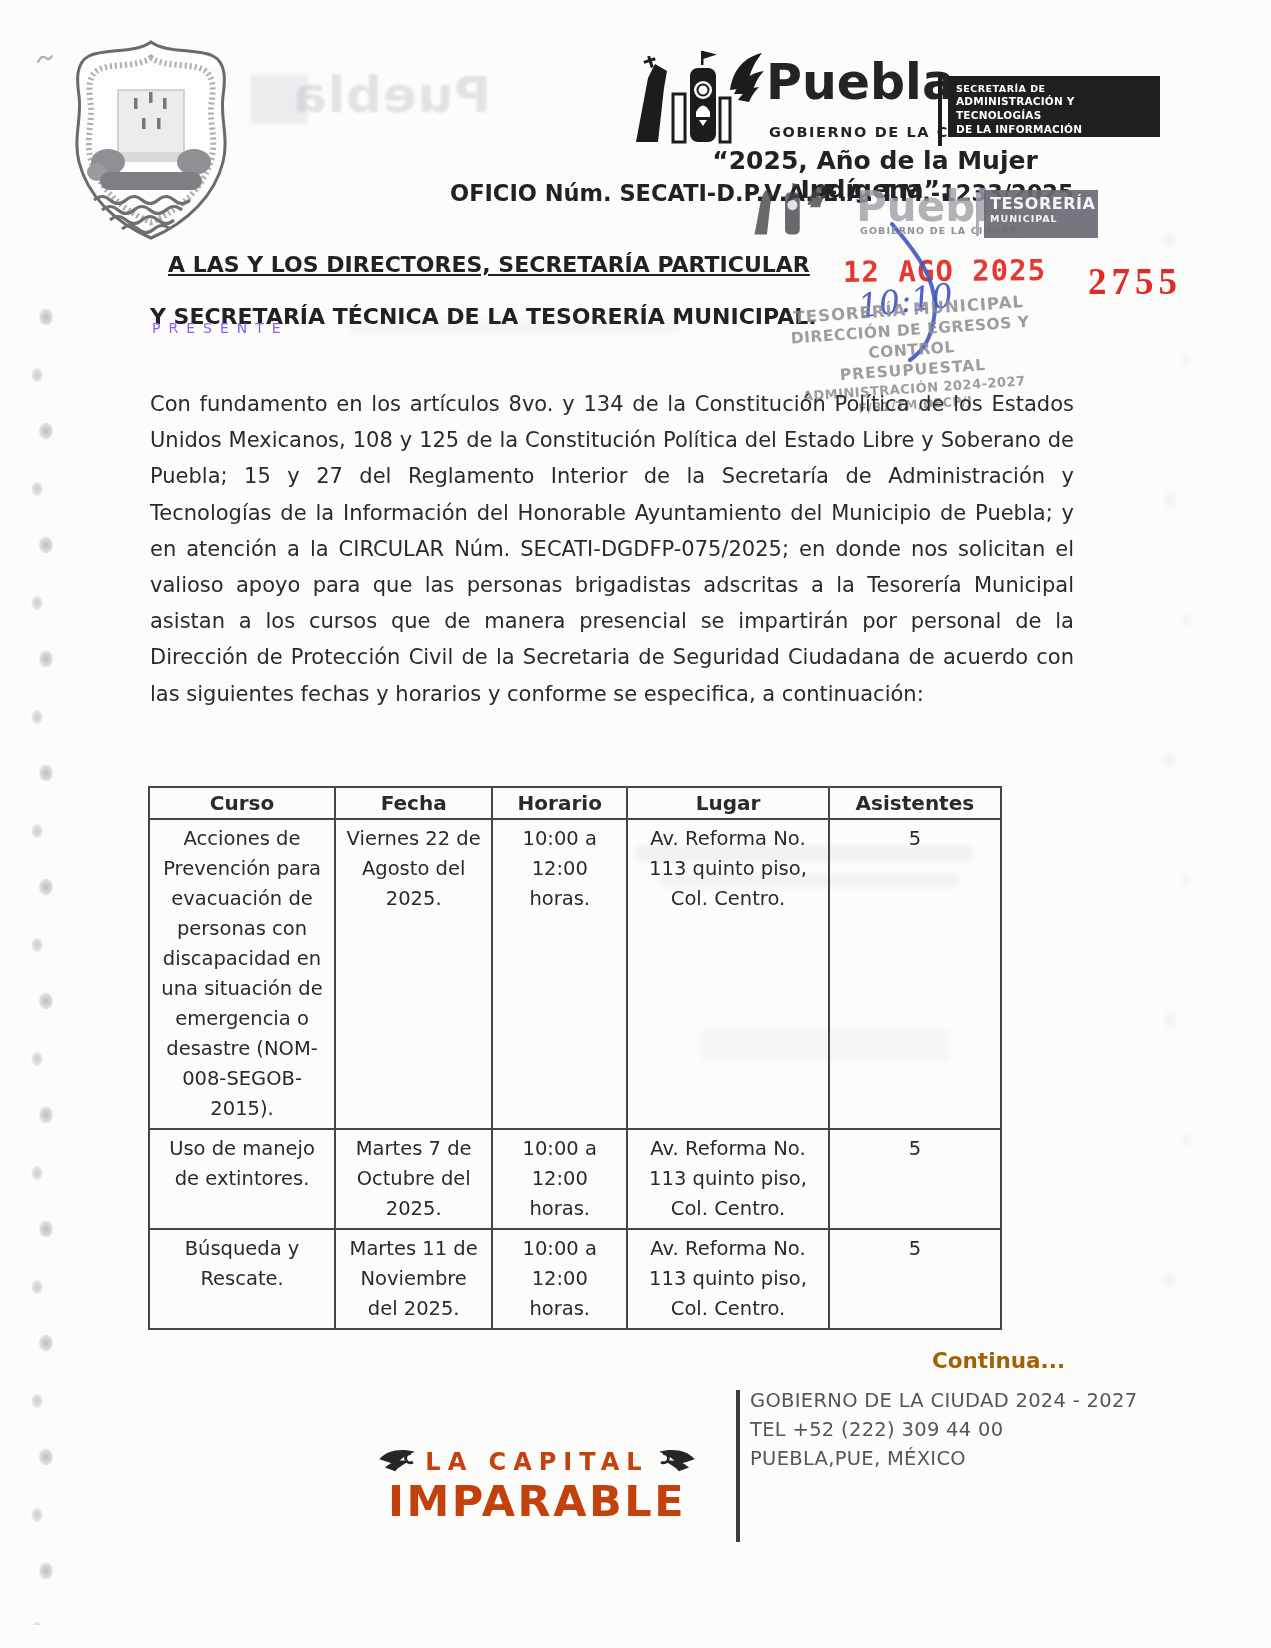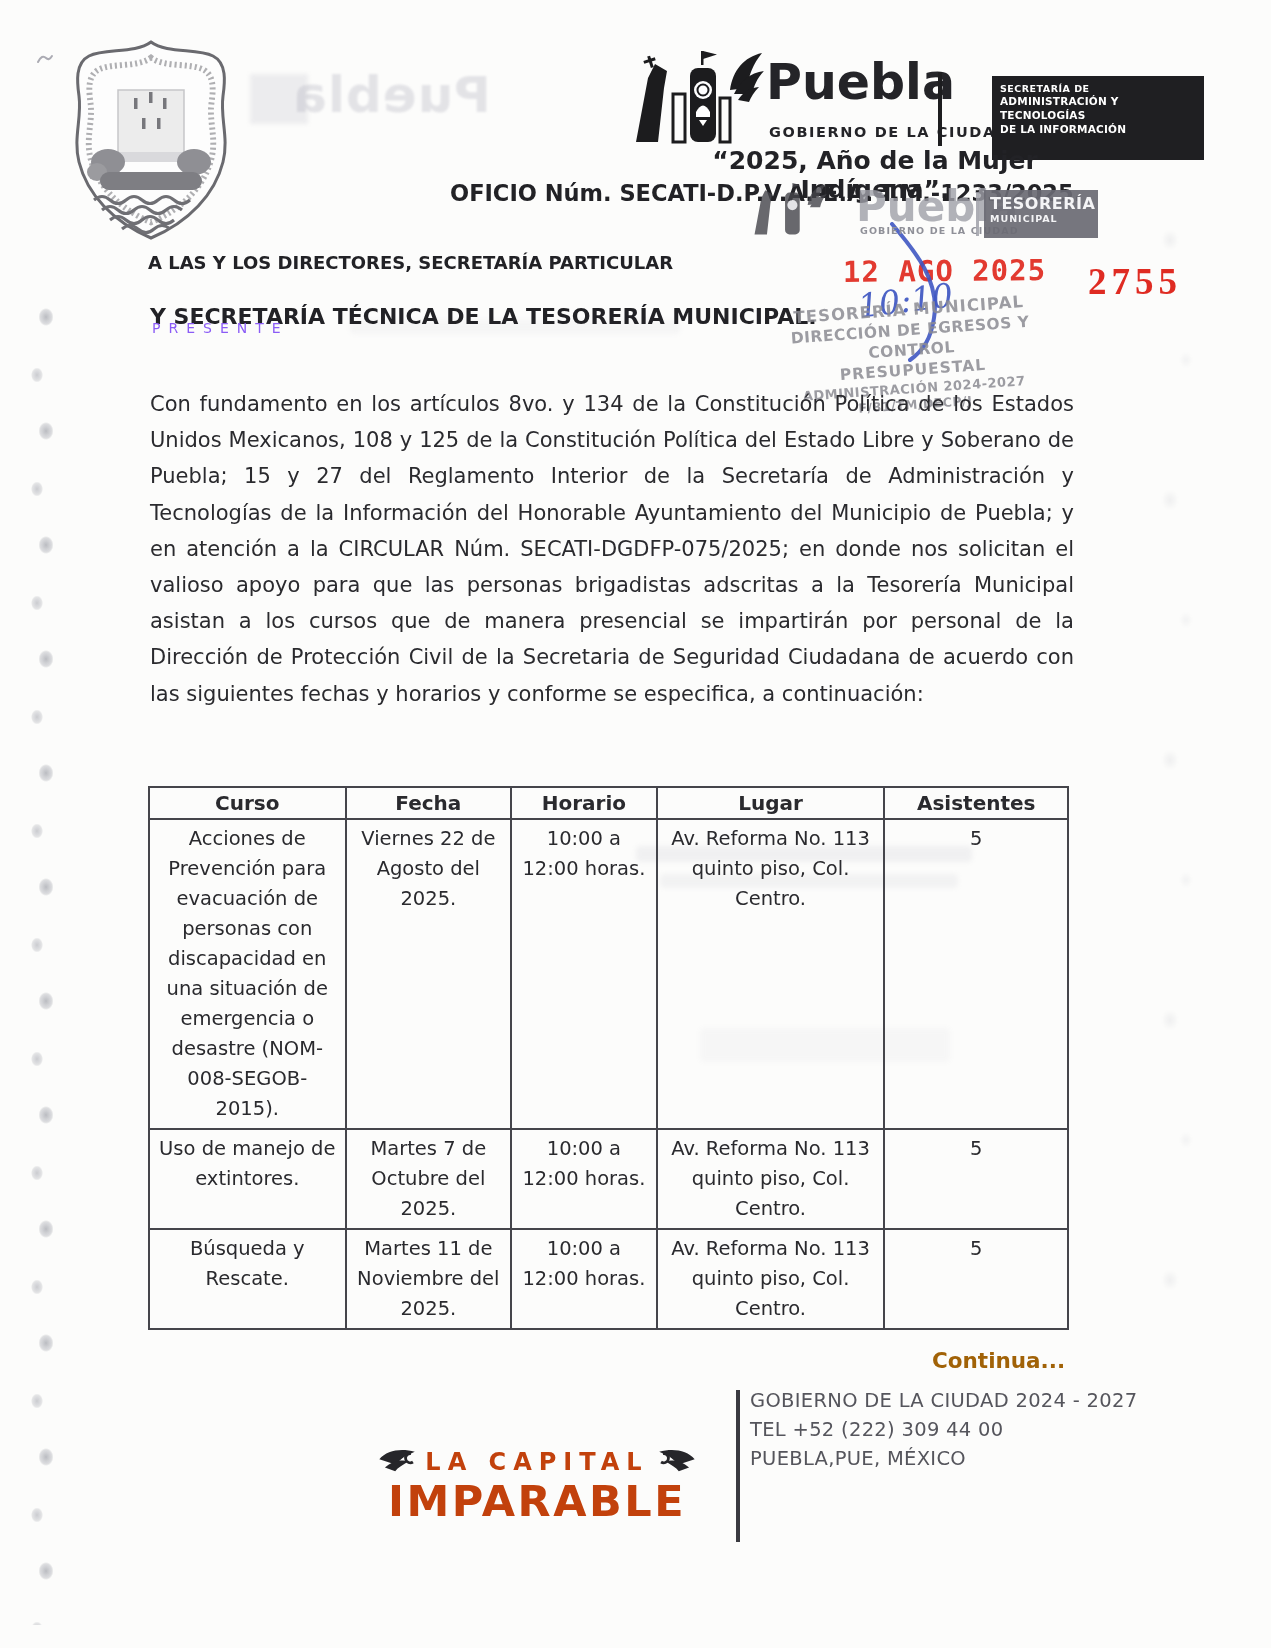--- a/index.html
+++ b/index.html
@@ -41,42 +41,42 @@
   .gb3{left:700px;top:1028px;width:250px;height:34px;opacity:.06;}
   .gb4{left:350px;top:320px;width:330px;height:14px;opacity:.07;}
 
   
   .shield-svg{left:64px;top:34px;}
   .skyline-svg{left:628px;top:46px;}
   .wordmark{left:766px;top:54px;font-size:49px;font-weight:bold;color:#242428;letter-spacing:0;}
   .brand-tagline{left:769px;top:124px;font-size:14.5px;font-weight:bold;letter-spacing:1.6px;color:#242428;}
   .brand-divider{left:938px;top:72px;width:4px;height:74px;background:#1d1d1f;}
   .secretariat-box{
-    left:948px;top:76px;width:212px;height:84px;background:#1f1f22;color:#fff;
-    padding:7px 8px;box-sizing:border-box;line-height:1.3;margin-left:44px;
+    left:948px;top:76px;width:212px;height:61px;background:#1f1f22;color:#fff;
+    padding:7px 8px;box-sizing:border-box;line-height:1.3;
   }
   .secretariat-box .s1{font-size:9.5px;font-weight:bold;letter-spacing:.5px;}
   .secretariat-box .s2,.secretariat-box .s3{font-size:10.5px;font-weight:bold;letter-spacing:.2px;}
   .year-slogan{left:640px;top:146px;width:470px;text-align:center;font-size:25px;font-weight:bold;color:#222226;}
   .oficio-line{left:450px;top:180px;font-size:22.5px;font-weight:bold;color:#222226;z-index:1;}
 
   
   .ghost-skyline{left:750px;top:180px;opacity:.8;z-index:2;}
   .ghost-wordmark{left:856px;top:182px;font-size:42px;font-weight:bold;color:#9fa0a8;opacity:.8;z-index:2;}
   .ghost-tagline{left:860px;top:225px;font-size:9.5px;font-weight:bold;color:#8f9098;letter-spacing:1.1px;z-index:2;}
   .ghost-vbar{left:976px;top:192px;width:3px;height:44px;background:#9fa0a8;opacity:.85;z-index:2;}
   .tesoreria-box{
     left:984px;top:190px;width:114px;height:48px;background:rgba(106,106,115,.92);
     color:#f4f4f6;padding:4px 6px;box-sizing:border-box;z-index:2;
   }
   .tesoreria-box .t1{font-size:16px;font-weight:bold;letter-spacing:.5px;}
   .tesoreria-box .t2{font-size:9.5px;font-weight:bold;letter-spacing:1px;}
 
   
-  .recipient-1{left:148px;top:252px;font-size:18px;font-weight:bold;color:#222226;}
+  .recipient-1{left:168px;top:252px;font-size:22px;font-weight:bold;color:#222226;text-decoration:underline;}
   .recipient-2{left:150px;top:304px;font-size:22px;font-weight:bold;color:#222226;}
   .presente{left:152px;top:320px;font-size:14px;letter-spacing:8px;color:#8b5cf6;text-align:center;}
 
   
   .date-stamp{left:843px;top:254px;font-family:"DejaVu Sans Mono","Liberation Mono",monospace;
     font-size:29px;font-weight:bold;color:#e23a30;letter-spacing:1px;transform:rotate(-.5deg);}
   .time-hand{left:858px;top:281px;font-family:"DejaVu Serif","Liberation Serif",serif;font-style:italic;
     font-size:33px;color:#3f57c2;transform:rotate(-7deg);opacity:.92;}
   .pen-stroke{left:880px;top:222px;}
   .folio-red{left:1088px;top:260px;font-family:Liberation Serif, serif;
@@ -91,21 +91,21 @@
   .office-stamp .o4{font-size:13px;line-height:17px;letter-spacing:.5px;}
   .office-stamp .o5{font-size:12.5px;line-height:16px;letter-spacing:.5px;}
 
   
   .body-paragraph{
     left:150px;top:386px;width:924px;font-size:21px;line-height:36.2px;
     text-align:justify;color:#2a2a2e;
   }
 
   
-  .courses-table{left:148px;top:786px;width:921px;border-collapse:collapse;
+  .courses-table{left:148px;top:786px;width:854px;border-collapse:collapse;
     font-size:19.5px;color:#2a2a2e;}
   .courses-table th,.courses-table td{border:2px solid #45454b;}
   .courses-table{border:2.5px solid #3e3e44;}
   .courses-table th{font-size:20px;font-weight:bold;padding:3px 4px;text-align:center;}
   .courses-table td{padding:4px 8px;text-align:center;vertical-align:top;line-height:30px;}
   .col-curso{width:197px;}.col-fecha{width:166px;}.col-horario{width:146px;}
   .col-lugar{width:229px;}.col-asistentes{width:184px;}
 
   .continua{left:932px;top:1348px;font-size:21.5px;font-weight:bold;color:#a16207;}
 

